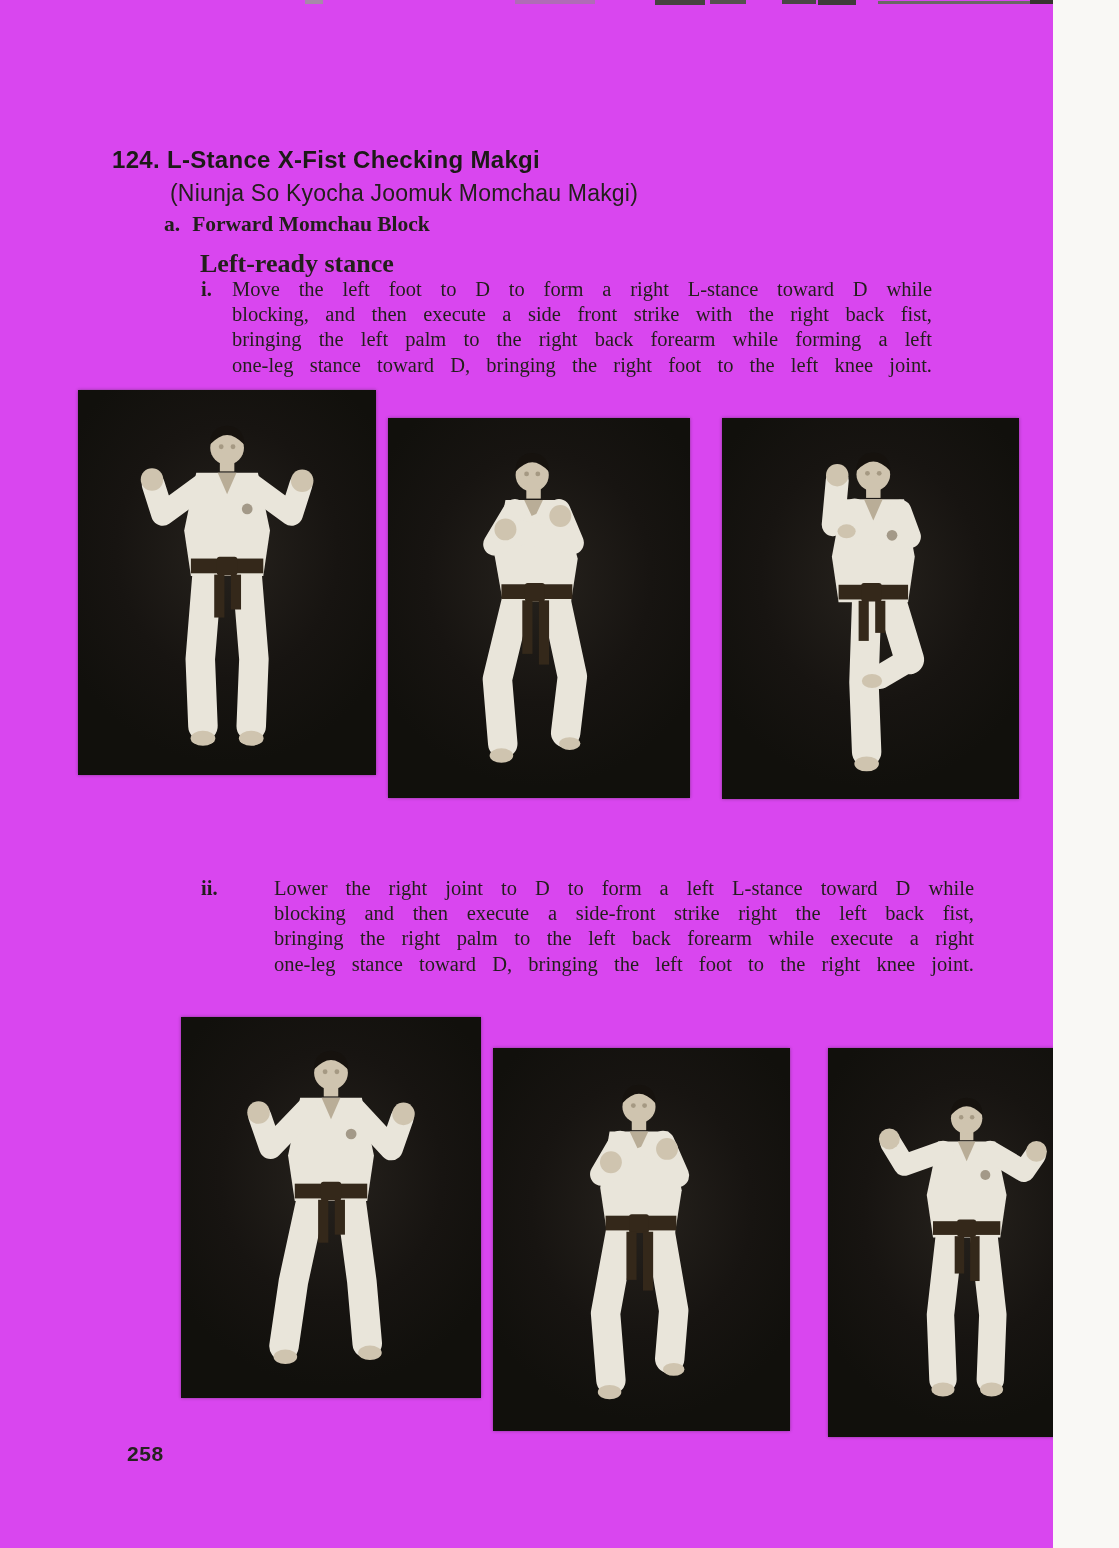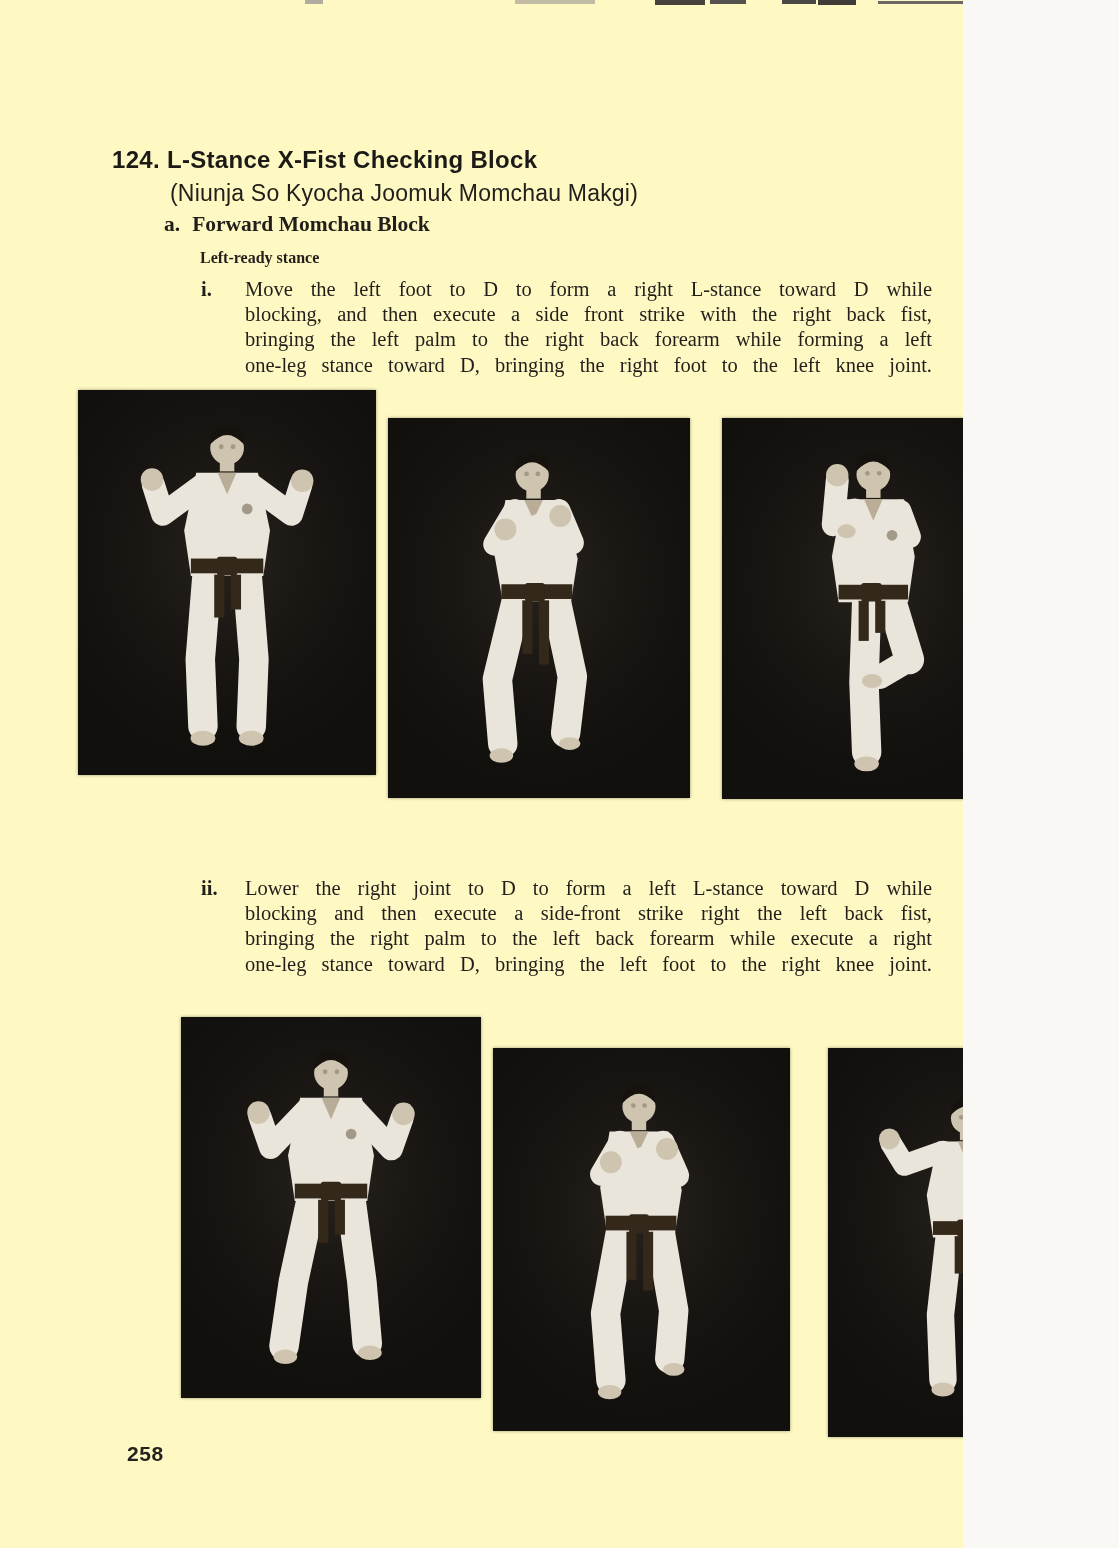--- a/index.html
+++ b/index.html
@@ -1,49 +1,48 @@
 <!DOCTYPE html>
 <html><head>
 <meta charset="utf-8">
 <style>
   html,body{margin:0;padding:0;background:#f9f8f5;}
   .page{
-    position:relative;width:963px;height:1548px;
-    background:#fef9c3;overflow:hidden;
+    position:relative;width:1053px;height:1548px;
+    background:#d946ef;overflow:hidden;
     font-family:"Liberation Serif",serif;color:#221f1b;
   }
   .artifact{position:absolute;}
 
   
   .h-row{
     position:absolute;left:112px;top:146px;display:flex;gap:7px;
     font-family:"Liberation Sans",sans-serif;font-weight:bold;
     font-size:24px;letter-spacing:.3px;color:#1c1a17;white-space:nowrap;
   }
   .h-sub{
     position:absolute;left:170px;top:180px;
     font-family:"Liberation Sans",sans-serif;
     font-size:23px;letter-spacing:.2px;color:#23201c;white-space:nowrap;
   }
   .h-a{position:absolute;left:164px;top:212px;font-weight:bold;font-size:21.5px;white-space:nowrap;}
   .h-a .gap{display:inline-block;width:12px;}
-  .h-stance{position:absolute;left:200px;top:249px;font-weight:bold;font-size:16px;white-space:nowrap;}
+  .h-stance{position:absolute;left:200px;top:249px;font-weight:bold;font-size:26px;white-space:nowrap;}
 
   
   .step{position:absolute;left:201px;display:flex;}
   .step .marker{width:31px;flex:0 0 31px;font-weight:bold;font-size:20.5px;line-height:25.2px;}
   .step .lines{width:700px;}
   .step .lines .tline{
     font-size:20.5px;line-height:25.2px;
     text-align:justify;text-align-last:justify;
     white-space:normal;
-    margin-left:13px;
   }
   #step-i{top:277px;}
-  #step-ii{top:876px;}
+  #step-ii{top:876px;gap:42px;}
 
   
   .photo{
     position:absolute;
     background:radial-gradient(ellipse 62% 55% at 50% 42%, #262志21d 0%, #171411 60%, #11100c 100%);
     background-color:#141210;
     box-shadow:0 0 3px rgba(40,38,34,.45);
   }
   .photo{background:radial-gradient(ellipse 62% 55% at 50% 42%, #26221d 0%, #171411 60%, #11100c 100%);}
   .photo svg{position:absolute;left:5%;top:4%;width:90%;height:93%;}
@@ -82,21 +81,21 @@
   <div class="artifact" style="left:515px;top:0;width:80px;height:4px;background:#8e8b88;opacity:.55;"></div>
   <div class="artifact" style="left:655px;top:0;width:50px;height:5px;background:#46433f;"></div>
   <div class="artifact" style="left:710px;top:0;width:36px;height:4px;background:#55524e;"></div>
   <div class="artifact" style="left:782px;top:0;width:34px;height:4px;background:#4a4744;"></div>
   <div class="artifact" style="left:818px;top:0;width:38px;height:5px;background:#3f3c39;"></div>
   <div class="artifact" style="left:878px;top:1px;width:242px;height:3px;background:#6b6865;"></div>
   <div class="artifact" style="left:1030px;top:0;width:89px;height:4px;background:#37342f;"></div>
 
   <div class="h-row">
     <span>124.</span>
-    <span>L-Stance X-Fist Checking Block</span>
+    <span>L-Stance X-Fist Checking Makgi</span>
   </div>
   <div class="h-sub">(Niunja So Kyocha Joomuk Momchau Makgi)</div>
   <div class="h-a">
     <span>a.</span><span class="gap"></span><span>Forward Momchau Block</span>
   </div>
   <div class="h-stance">Left-ready stance</div>
 
   <div class="step" id="step-i">
     <div class="marker">i.</div>
     <div class="lines">

